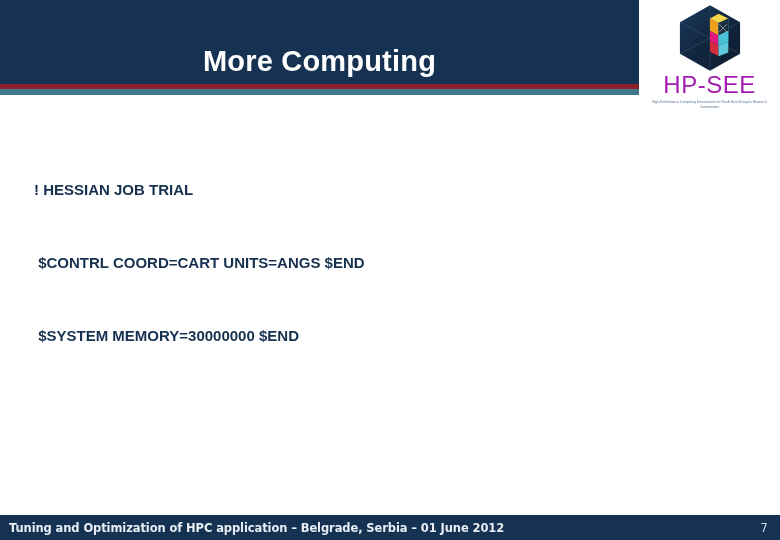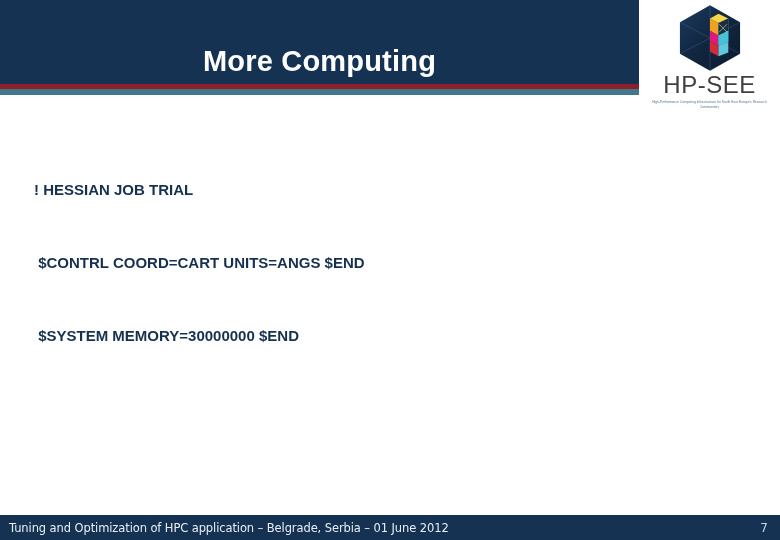--- a/index.html
+++ b/index.html
@@ -78,21 +78,21 @@
   .logo-mark {
     margin-top: 4px;
     width: 66px;
     height: 68px;
   }
   .logo-wordmark {
     margin-top: 1px;
     font-size: 24px;
     font-weight: normal;
     letter-spacing: 0.5px;
-    color: #404040;
+    color: #a21caf;
     line-height: 1;
   }
   .logo-tagline {
     margin-top: 3px;
     width: 132px;
     text-align: center;
     font-size: 3.2px;
     line-height: 1.35;
     color: #55708c;
     letter-spacing: 0.05px;
@@ -128,20 +128,21 @@
     display: flex;
     align-items: center;
   }
   .footer-text {
     margin-left: 9px;
     color: #e8eef4;
     font-size: 11.5px;
     font-family: "DejaVu Sans", sans-serif;
     letter-spacing: -0.1px;
     white-space: nowrap;
+    font-weight: bold;
   }
   .footer-page {
     position: absolute;
     right: 12px;
     color: #c6d3e0;
     font-size: 12px;
     font-family: "DejaVu Sans", sans-serif;
   }
 </style>
 </head>

